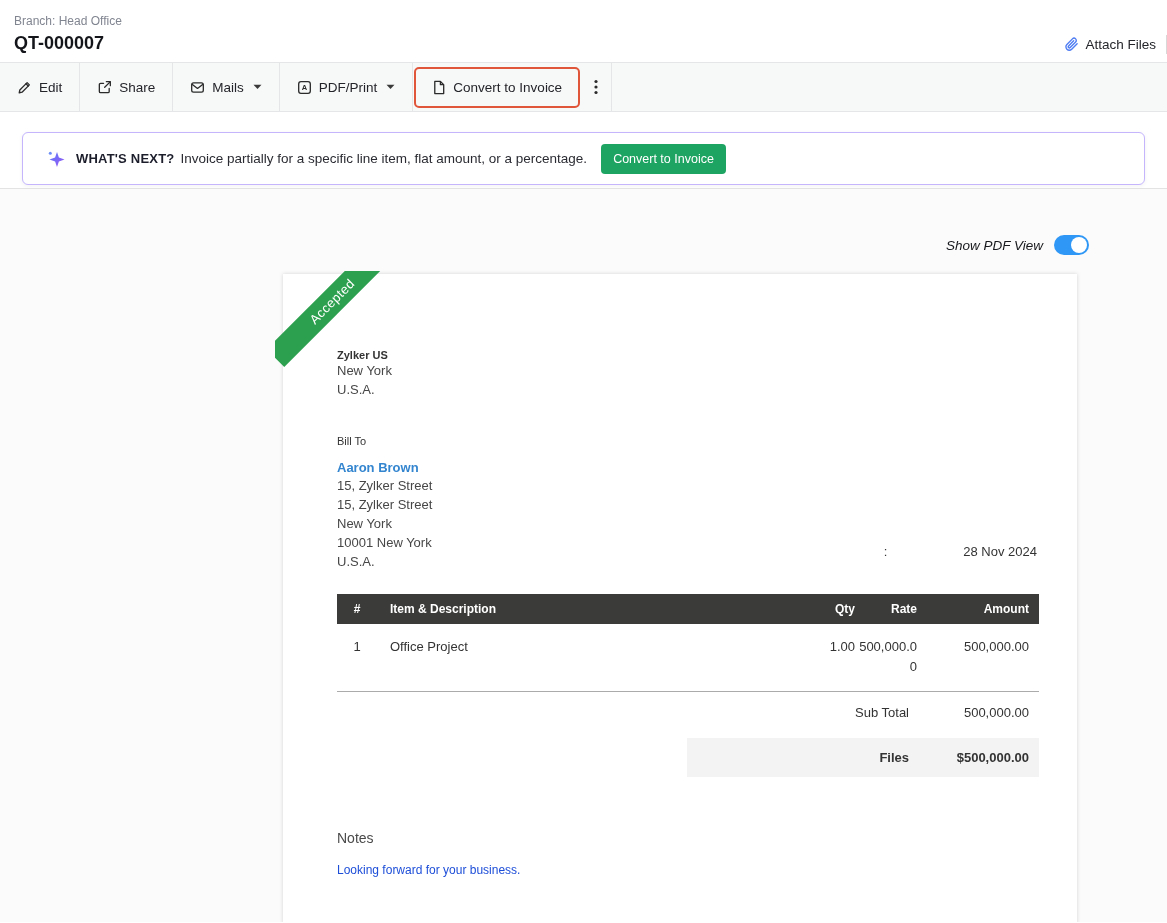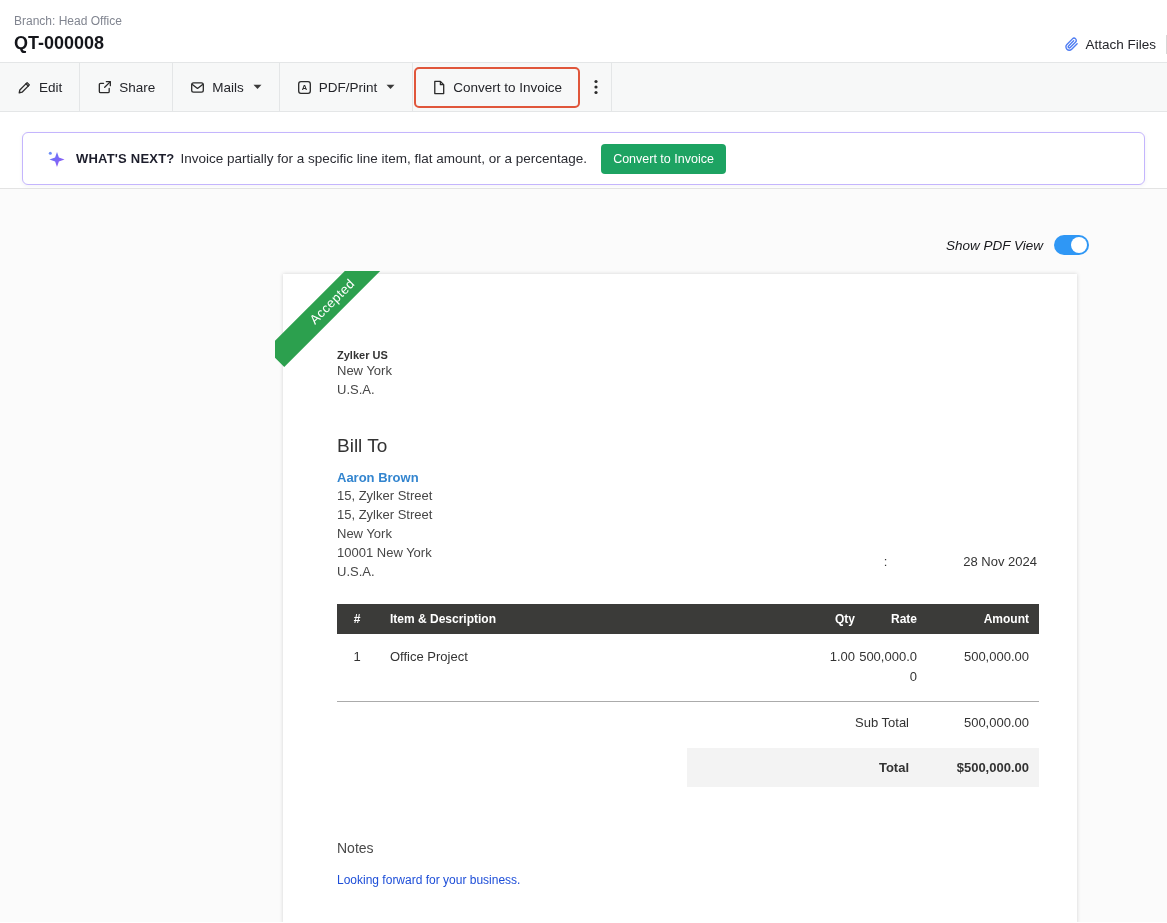--- a/index.html
+++ b/index.html
@@ -53,21 +53,21 @@
     background:#2ca04e; color:#fff; font-size:13px; letter-spacing:.4px; transform:rotate(-45deg); }
 
   .doc-top { display:flex; justify-content:space-between; padding:75px 40px 0 54px; }
   .company-name { font-size:11px; font-weight:bold; color:#333; }
   .company-line { font-size:13px; color:#474747; line-height:19px; }
   .doc-title-block { text-align:right; }
   .doc-title { font-size:40px; color:#1f1f1f; line-height:1; letter-spacing:1px; margin-top:6px; }
   .doc-number { font-size:13px; font-weight:bold; color:#333; margin-top:12px; }
 
   .billto { position:relative; padding:36px 40px 0 54px; }
-  .bill-to-label { font-size:19px; color:#333; }
+  .bill-to-label { font-size:11px; color:#333; }
   .customer-link { display:inline-block; font-size:13px; font-weight:bold; color:#3385cf; margin-top:13px; text-decoration:none; cursor:pointer; }
   .addr-line { font-size:13px; color:#474747; line-height:19px; }
   .date-row { position:absolute; right:40px; bottom:12px; display:flex; font-size:13px; color:#333; }
   .date-sep { margin-right:76px; }
 
   .table-wrap { margin:23px 38px 0 54px; }
   table { width:100%; border-collapse:collapse; table-layout:fixed; }
   thead th { background:#3b3b39; color:#fff; font-size:12px; font-weight:bold; padding:8px 0; }
   th.c-idx { width:40px; text-align:center; }
   th.c-item { text-align:left; padding-left:13px; }
@@ -95,21 +95,21 @@
   .icon { display:inline-flex; }
 </style>
 </head>
 <body>
 
 <div class="top-section">
 
   <div class="page-header">
     <div>
       <div class="branch">Branch: Head Office</div>
-      <div class="doc-id">QT-000008</div>
+      <div class="doc-id">QT-000007</div>
     </div>
     <button class="attach-btn">
       <span class="icon">
         <svg width="15" height="15" viewBox="0 0 16 16" fill="none" stroke="#4f7df2" stroke-width="1.5" stroke-linecap="round" stroke-linejoin="round">
           <path d="M14 7.2l-5.8 5.8a3.6 3.6 0 0 1-5.1-5.1l5.9-5.9a2.4 2.4 0 0 1 3.4 3.4l-5.8 5.8a1.2 1.2 0 0 1-1.7-1.7l5.4-5.4"></path>
         </svg>
       </span>
       <span>Attach Files</span>
     </button>
   </div>
@@ -263,21 +263,21 @@
         </tbody>
       </table>
     </div>
 
     <div class="totals">
       <div class="t-row">
         <span class="t-label">Sub Total</span>
         <span class="t-value">500,000.00</span>
       </div>
       <div class="t-row total">
-        <span class="t-label">Total</span>
+        <span class="t-label">Files</span>
         <span class="t-value">$500,000.00</span>
       </div>
     </div>
 
     <div class="notes">
       <div class="notes-label">Notes</div>
       <div class="notes-text">Looking forward for your business.</div>
     </div>
 
   </div>

